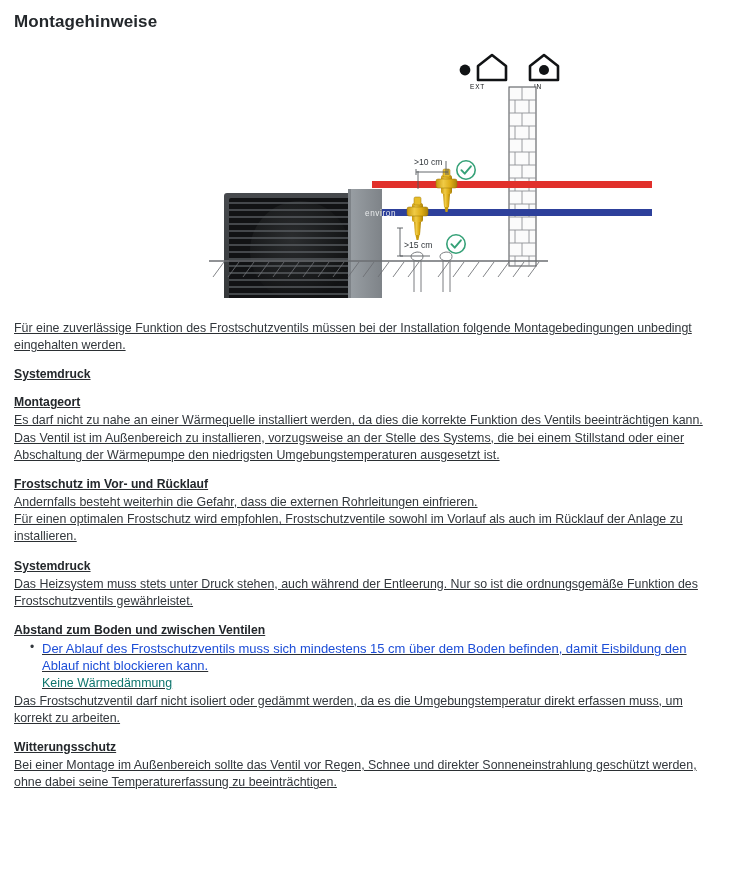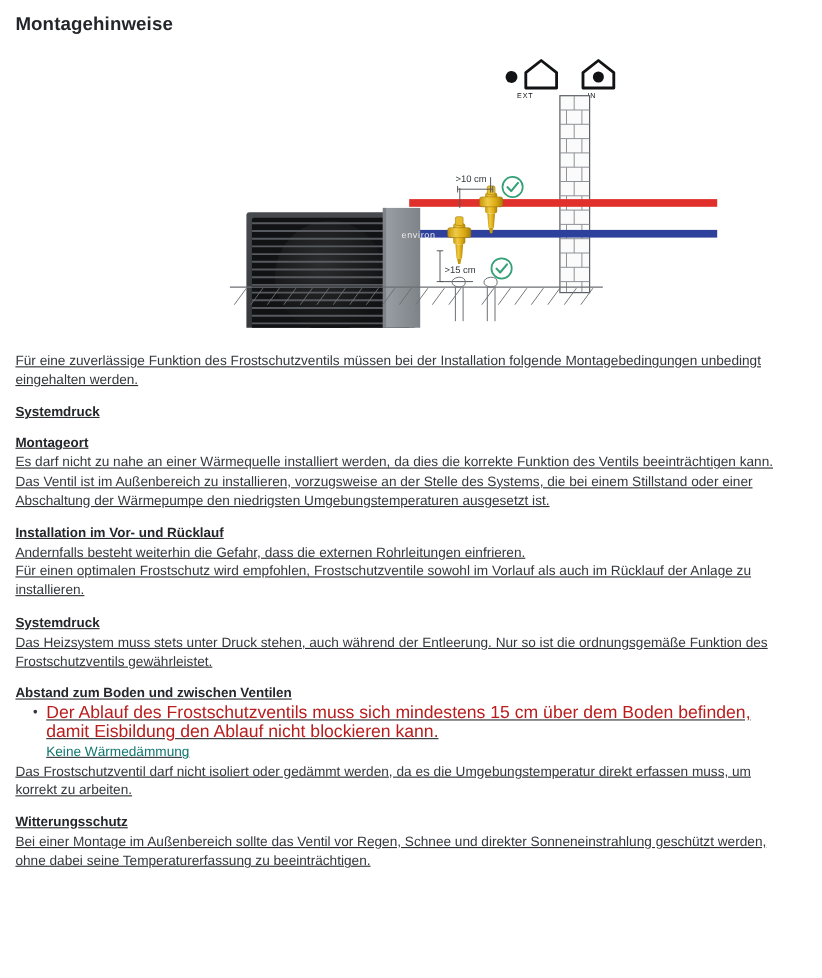--- a/index.html
+++ b/index.html
@@ -68,23 +68,23 @@
     line-height: 16px;
   }
   .gap-intro { margin-bottom: 0; }
   ul.bullets {
     margin: 2px 0 0 0;
     padding: 0 0 0 16px;
     list-style: none;
   }
   ul.bullets li {
     position: relative;
-    font-size: 16px;
+    font-size: 13px;
     line-height: 17.2px;
-    color: #b91c1c;
+    color: #1d4ed8;
     padding-left: 12px;
     margin: 0 0 1px 0;
   }
   ul.bullets li::before {
     content: "\2022";
     position: absolute;
     left: 0;
     top: -1px;
     font-size: 12px;
     color: #33383d;
@@ -313,21 +313,21 @@
   <div class="content">
 
     <p class="body gap-intro">Für eine zuverlässige Funktion des Frostschutzventils müssen bei der Installation folgende Montagebedingungen unbedingt eingehalten werden.</p>
 
     <div class="sec-head">Systemdruck</div>
 
     <div class="sec-head">Montageort</div>
     <p class="body">Es darf nicht zu nahe an einer Wärmequelle installiert werden, da dies die korrekte Funktion des Ventils beeinträchtigen kann.</p>
     <p class="body">Das Ventil ist im Außenbereich zu installieren, vorzugsweise an der Stelle des Systems, die bei einem Stillstand oder einer Abschaltung der Wärmepumpe den niedrigsten Umgebungstemperaturen ausgesetzt ist.</p>
 
-    <div class="sec-head">Installation im Vor- und Rücklauf</div>
+    <div class="sec-head">Frostschutz im Vor- und Rücklauf</div>
     <p class="body">Andernfalls besteht weiterhin die Gefahr, dass die externen Rohrleitungen einfrieren.</p>
     <p class="body">Für einen optimalen Frostschutz wird empfohlen, Frostschutzventile sowohl im Vorlauf als auch im Rücklauf der Anlage zu installieren.</p>
 
     <div class="sec-head">Systemdruck</div>
     <p class="body">Das Heizsystem muss stets unter Druck stehen, auch während der Entleerung. Nur so ist die ordnungsgemäße Funktion des Frostschutzventils gewährleistet.</p>
 
     <div class="sec-head">Abstand zum Boden und zwischen Ventilen</div>
     <ul class="bullets">
       <li>Der Ablauf des Frostschutzventils muss sich mindestens 15 cm über dem Boden befinden, damit Eisbildung den Ablauf nicht blockieren kann.</li>
     </ul>

